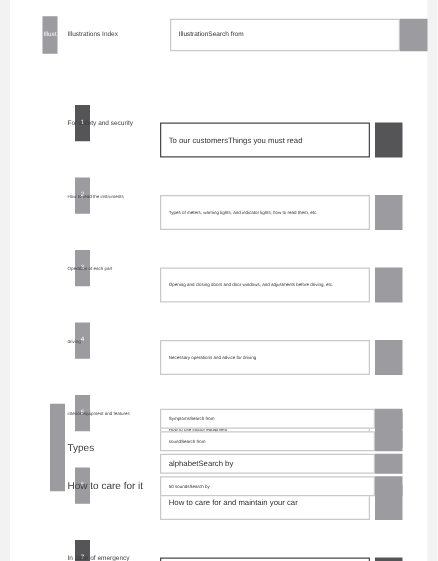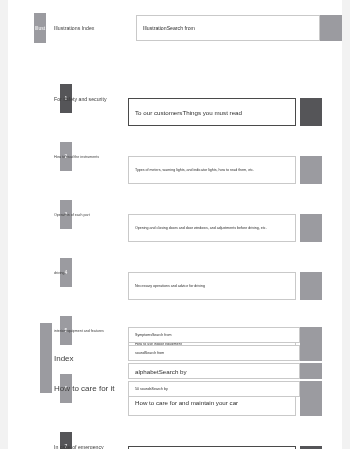--- a/index.html
+++ b/index.html
@@ -223,21 +223,21 @@
       <div class="contentbox strong">
         <span class="txt sm">What to do in case of breakdown or emergency</span>
       </div>
       <div class="endblock dark"></div>
     </div>
 
   </div>
 
   <div class="indexblock">
     <div class="idxtab"></div>
-    <div class="idxlabel">Index</div>
+    <div class="idxlabel">Types</div>
 
     <div class="idxrow" style="top:4px">
       <div class="contentbox">
         <span class="txt sm">SymptomsSearch from</span>
       </div>
       <div class="endblock"></div>
     </div>
 
     <div class="idxrow" style="top:22px">
       <div class="contentbox">

